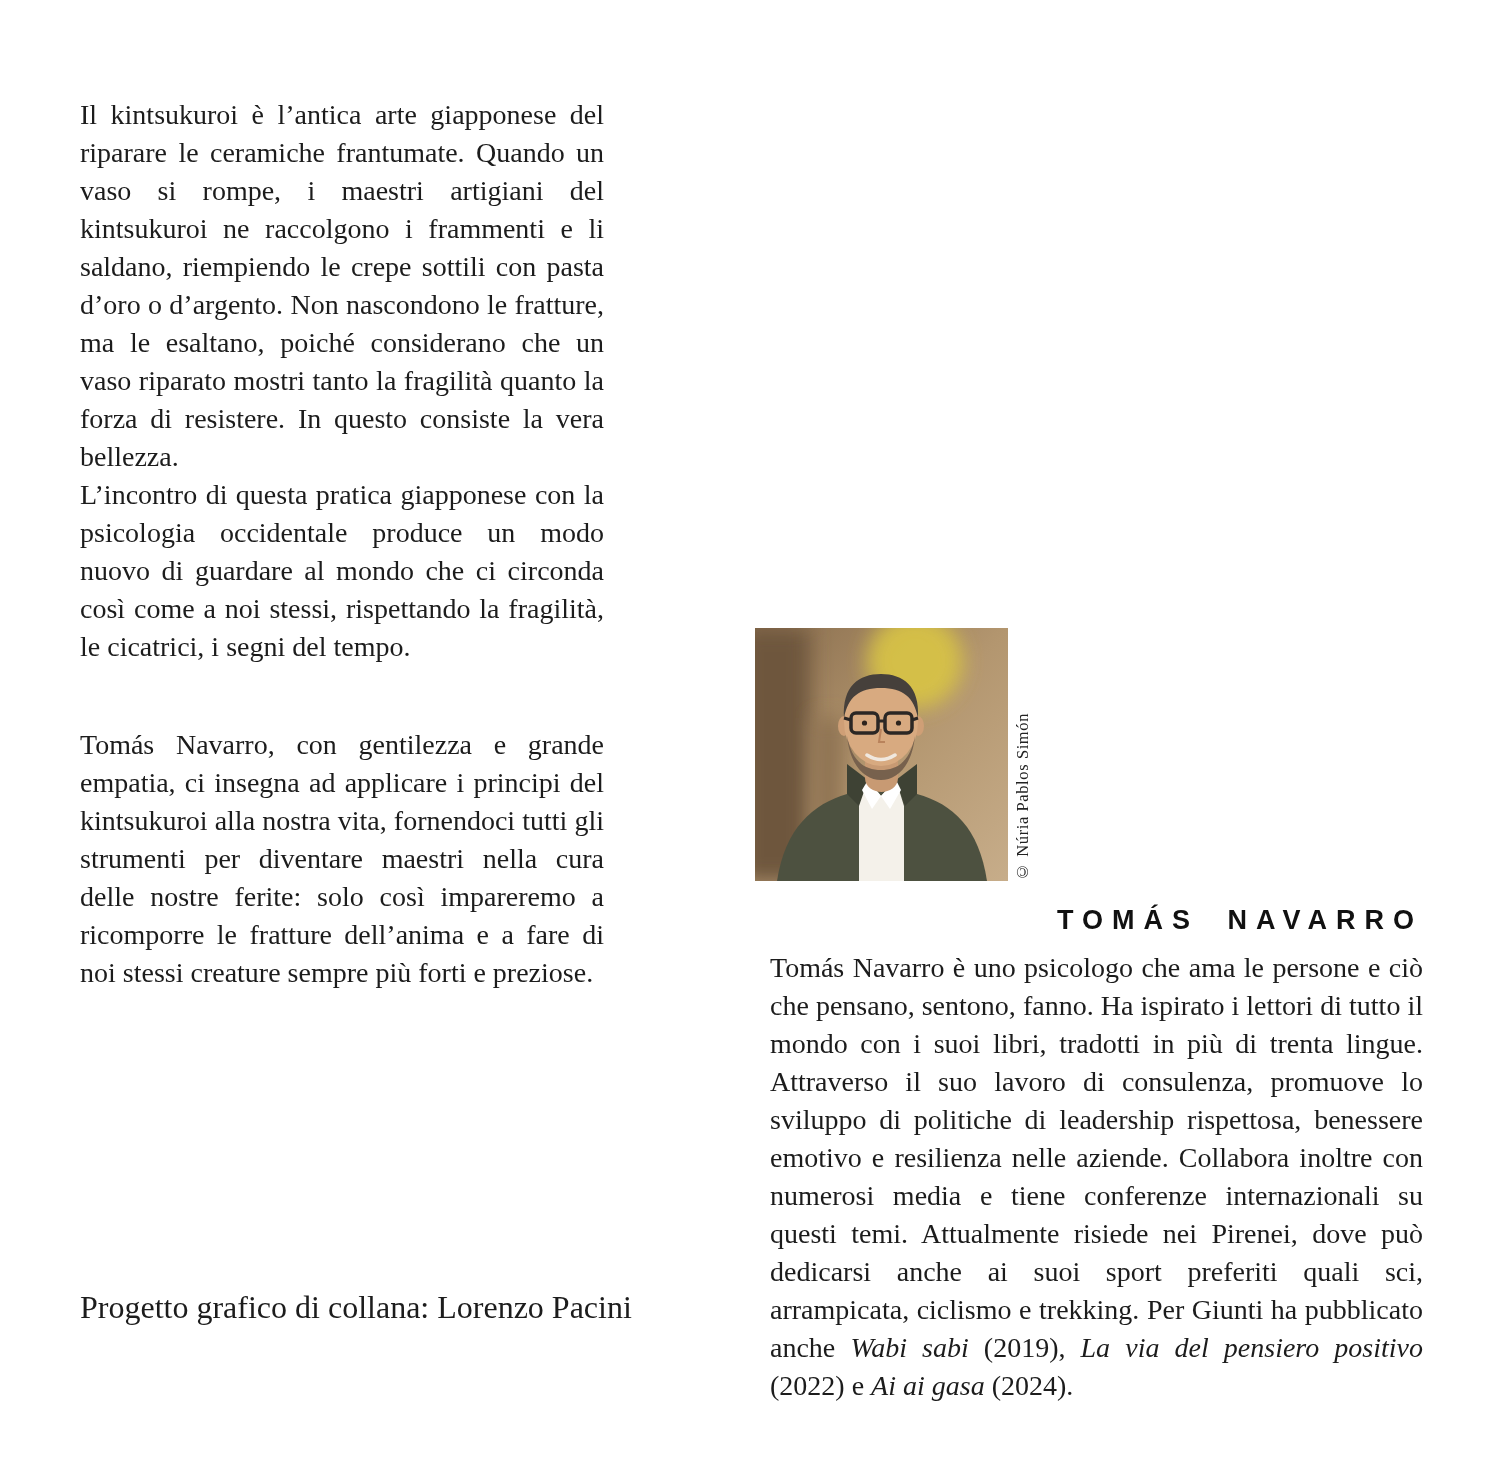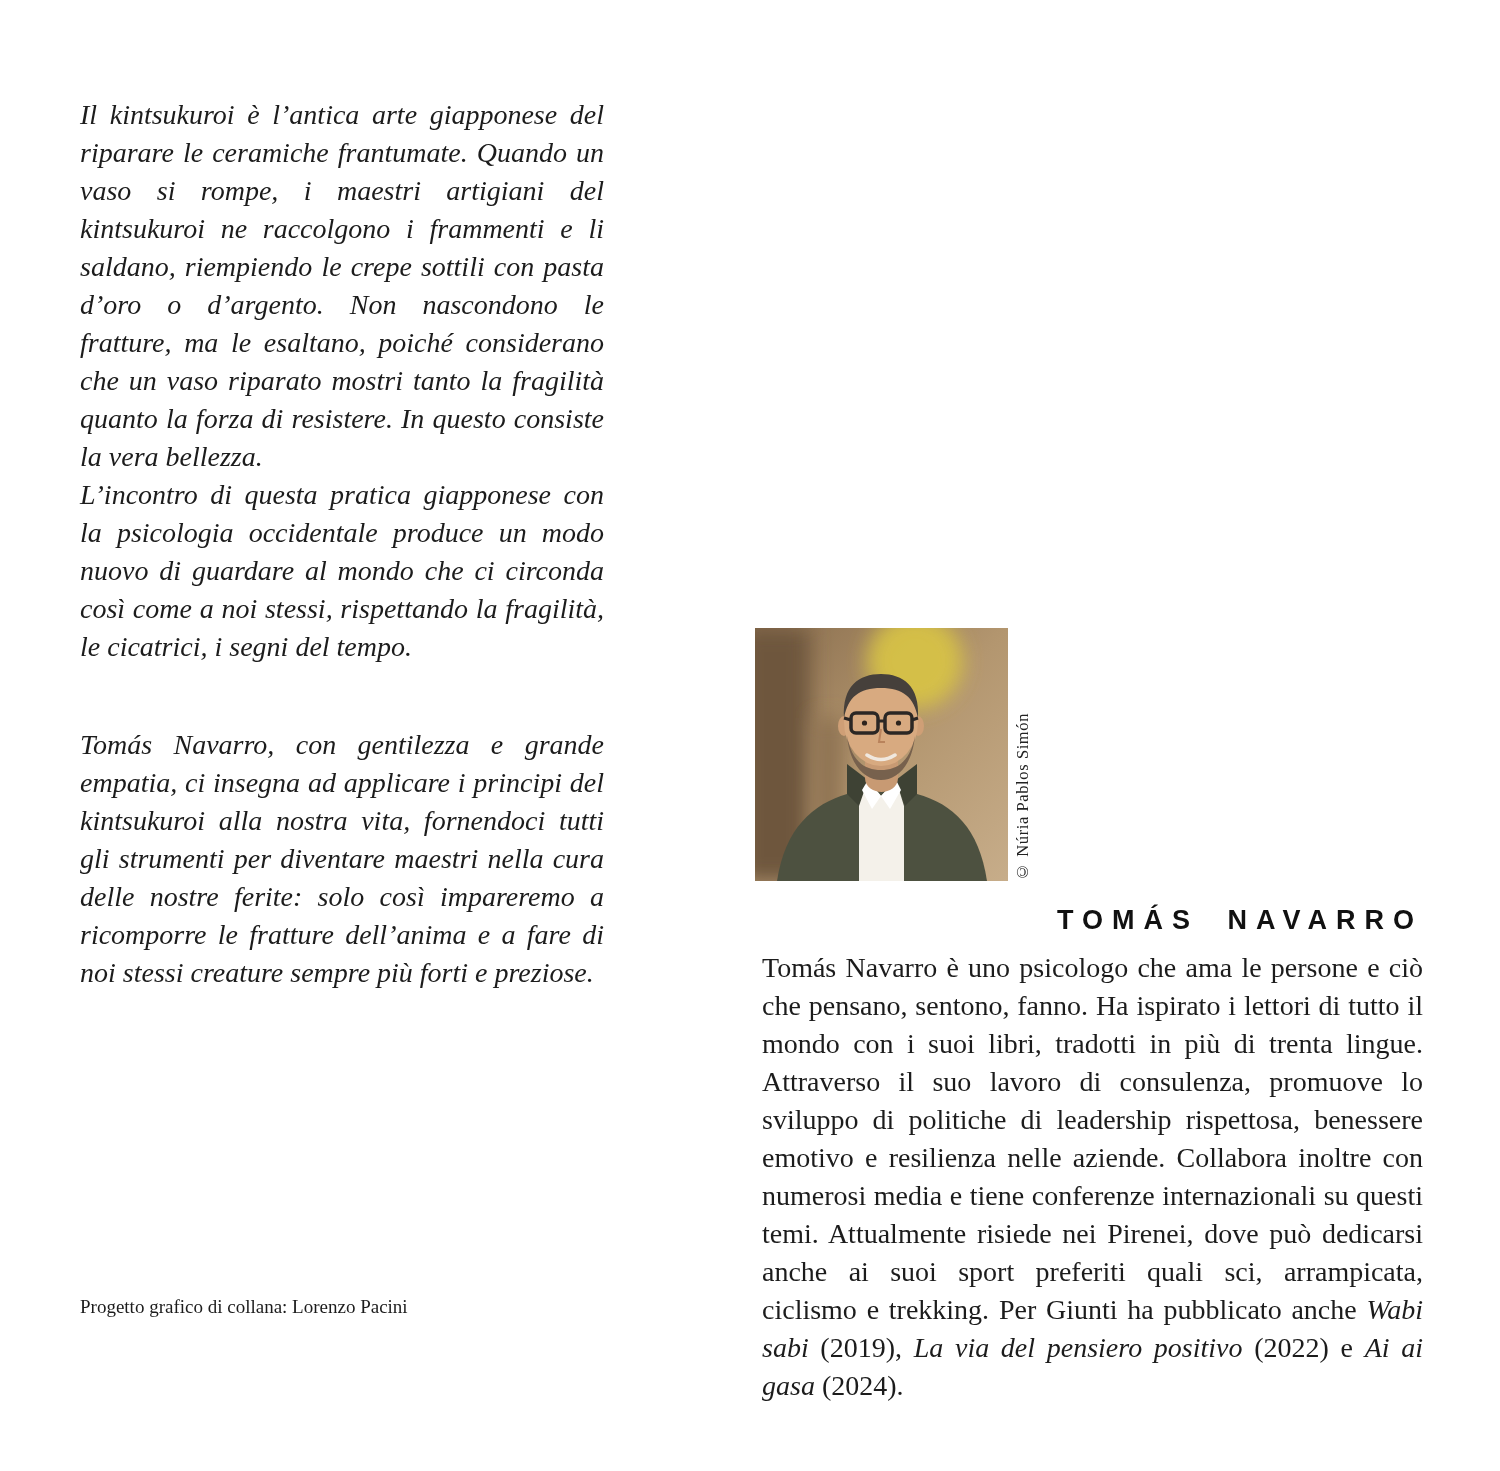--- a/index.html
+++ b/index.html
@@ -15,38 +15,37 @@
     font-family: "Liberation Serif", serif;
     color: #1c1c1c;
   }
 
   
   .left-col {
     position: absolute;
     left: 80px;
     top: 96px;
     width: 524px;
-    font-style: italic;
   }
   .para {
     margin: 0;
     font-size: 28px;
     line-height: 38px;
     text-align: justify;
     hyphens: auto;
     -webkit-hyphens: auto;
   }
   .para.spaced { margin-top: 60px; }
 
   .design-credit {
     position: absolute;
     left: 80px;
     top: 1292px;
     margin: 0;
-    font-size: 19px;
+    font-size: 32px;
     line-height: 30px;
   }
 
   
   .right-col {
     position: absolute;
     left: 755px;
     top: 628px;
     width: 668px;
   }
@@ -75,21 +74,21 @@
     margin: 24px 0 0 0;
     font-family: "Liberation Sans", sans-serif;
     font-weight: 700;
     font-size: 27px;
     letter-spacing: 9px;
     word-spacing: 12px;
     color: #111111;
     text-align: right;
   }
   .bio {
-    margin: 13px 0 0 7px;
+    margin: 13px 0 0 15px;
     font-size: 28px;
     line-height: 38px;
     text-align: justify;
     hyphens: auto;
     -webkit-hyphens: auto;
   }
   .bio i { font-style: italic; }
 </style>
 </head>
 <body>

